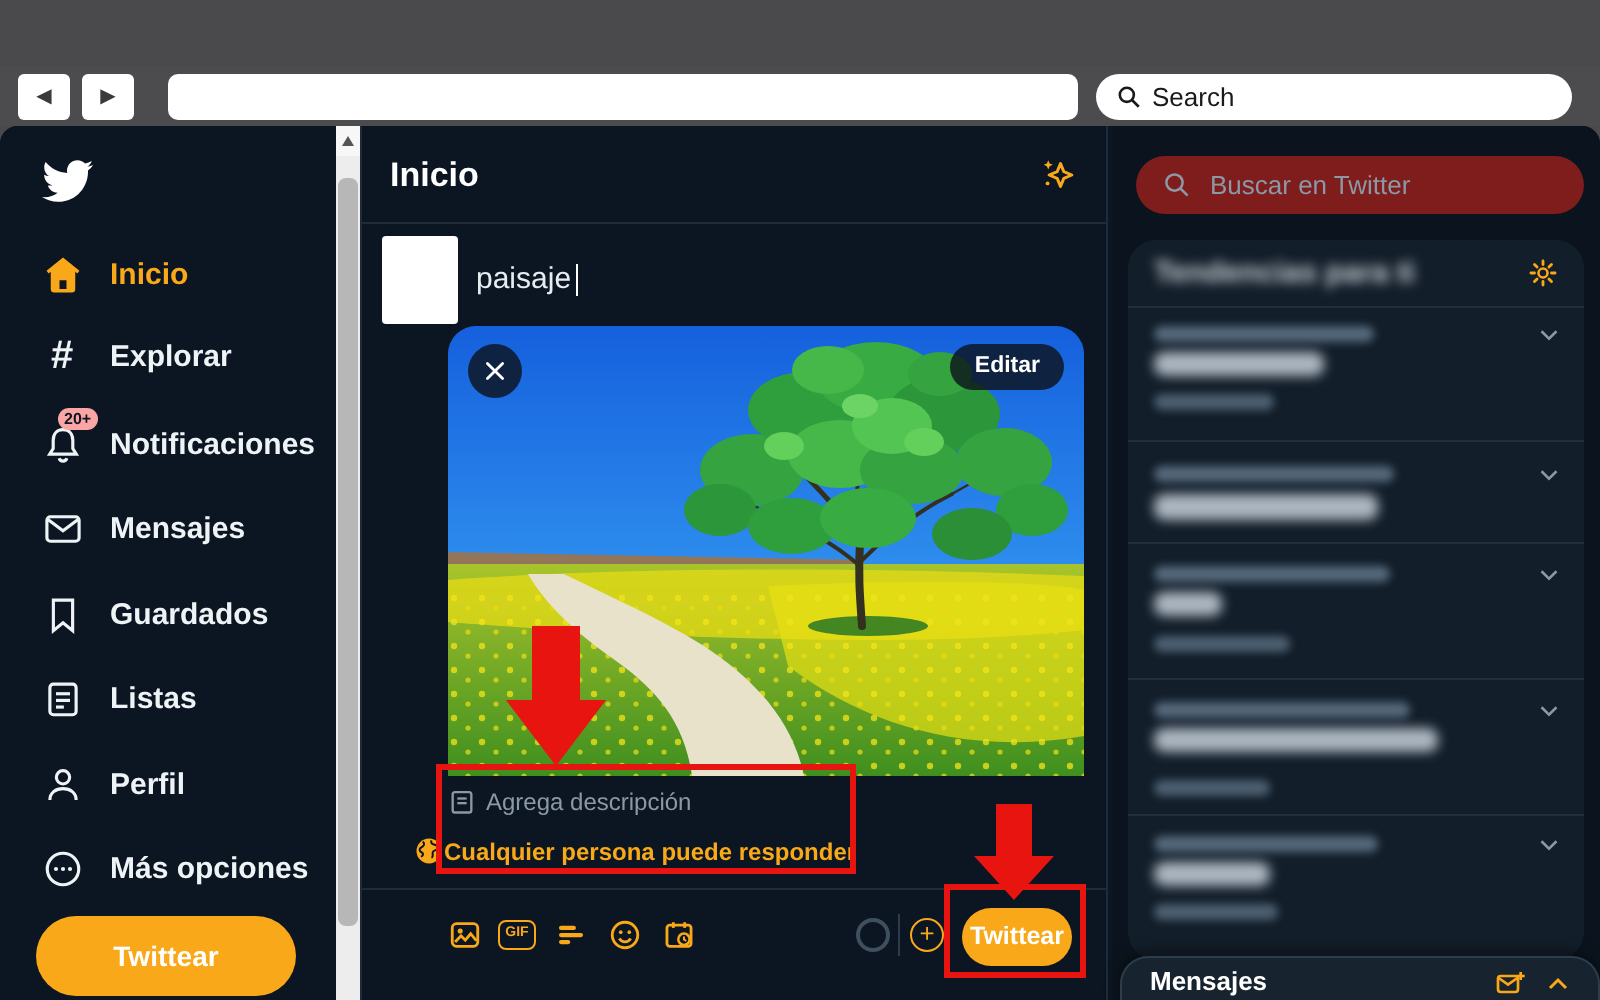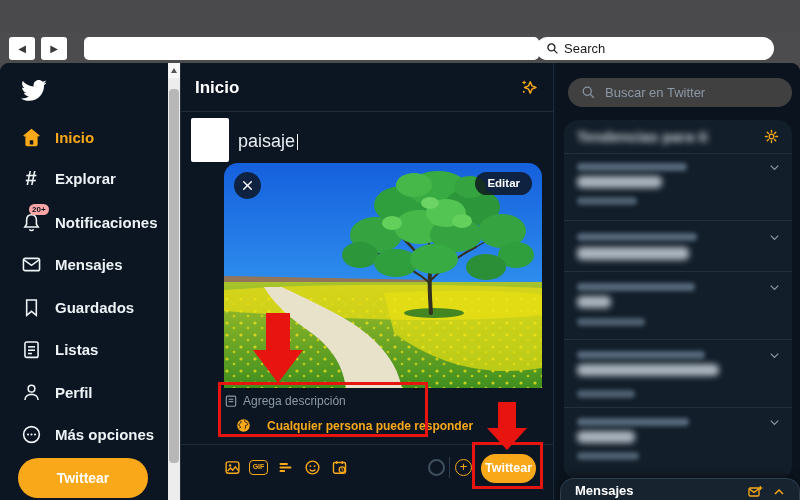--- a/index.html
+++ b/index.html
@@ -13,21 +13,21 @@
   .dot.orange { left:30px; background:#f6a93c; }
   .dot.green { left:52px; background:#2f9e4f; border:2px solid #267f41; }
   .brand-logo { position:absolute; left:69px; top:3px; width:27px; height:27px; }
   .brand-text { position:absolute; left:102px; top:0; height:33px; line-height:33px; font-size:17px; font-weight:bold; letter-spacing:.5px; }
   .brand-text .w { color:#f2f2f2; } .brand-text .g { color:#00c364; }
 
   .navbar { position:absolute; left:0; top:33px; width:800px; height:30px; background:#4c4c4e; }
   .navbtn { position:absolute; top:4px; width:26px; height:23px; background:#fff; border-radius:3px; color:#3a3a3a; font-size:10px; text-align:center; line-height:23px; }
   .navbtn.back { left:9px; } .navbtn.fwd { left:41px; }
   .addressbar { position:absolute; left:84px; top:4px; width:455px; height:23px; background:#fff; border-radius:5px; }
-  .searchbox { position:absolute; left:536px; top:4px; width:238px; height:23px; background:#fff; border-radius:12px; display:flex; align-items:center; padding-left:10px; gap:5px; color:#1a1a1a; font-size:13px; }
+  .searchbox { position:absolute; left:548px; top:4px; width:238px; height:23px; background:#fff; border-radius:12px; display:flex; align-items:center; padding-left:10px; gap:5px; color:#1a1a1a; font-size:13px; }
 
   
   .app { position:absolute; left:0; top:63px; width:800px; height:437px; background:#0c1622; border-radius:9px 9px 0 0; overflow:hidden; }
 
   
   .sidebar { position:absolute; left:0; top:0; width:168px; height:437px; background:#0c1622; }
   .bird { position:absolute; left:20px; top:14px; width:27px; height:27px; }
   .nav-item { position:absolute; left:0; width:168px; height:30px; display:flex; align-items:center; gap:13px; padding-left:20px; color:#eef3f6; font-weight:bold; font-size:15px; }
   .nav-item .nico { width:22px; height:22px; position:relative; flex:0 0 22px; display:flex; align-items:center; justify-content:center; }
   .nav-item.active { color:#f9a81a; }
@@ -40,43 +40,43 @@
   .sb-btn { position:absolute; left:0; top:0; width:12px; height:15px; background:#f7f7f7; display:flex; align-items:center; justify-content:center; }
   .sb-arrow { width:0; height:0; border-left:3.5px solid transparent; border-right:3.5px solid transparent; border-bottom:5px solid #555; }
   .sb-thumb { position:absolute; left:1px; top:26px; width:10px; height:374px; background:#b7b7b7; border-radius:4px; }
 
   
   .main { position:absolute; left:180px; top:0; width:374px; height:437px; background:#0c1622; border-left:1px solid #1e2b38; border-right:1px solid #1e2b38; }
   .main-header { position:absolute; left:0; top:0; width:100%; height:49px; border-bottom:1px solid #1e2b38; }
   .main-title { position:absolute; left:14px; top:0; line-height:49px; color:#fff; font-size:17px; font-weight:bold; }
   .sparkle { position:absolute; right:14px; top:14px; width:21px; height:21px; }
   .avatar { position:absolute; left:10px; top:55px; width:38px; height:44px; background:#fff; border-radius:2px; }
-  .compose-text { position:absolute; left:57px; top:68px; color:#e7ecf0; font-size:18px; }
+  .compose-text { position:absolute; left:57px; top:68px; color:#e7ecf0; font-size:15px; }
   .cursor { display:inline-block; width:1px; height:16px; background:#fff; vertical-align:middle; margin-left:2px; }
 
   .photo { position:absolute; left:43px; top:100px; width:318px; height:291px; border-radius:14px; overflow:hidden; }
   .photo svg.scene { display:block; }
   .photo-close { position:absolute; left:10px; top:9px; width:27px; height:27px; border-radius:50%; background:rgba(12,18,25,.8); display:flex; align-items:center; justify-content:center; }
   .photo-edit { position:absolute; right:10px; top:9px; height:23px; padding:0 12px; border-radius:12px; background:rgba(12,18,25,.8); color:#fff; font-size:11.5px; font-weight:bold; line-height:23px; }
 
   .opt-row { position:absolute; left:43px; top:331px; display:flex; gap:26px; }
   .opt { display:flex; align-items:center; gap:5px; color:#8b98a5; font-size:12px; }
-  .reply-row { position:absolute; left:55px; top:355px; display:flex; align-items:center; gap:16px; color:#f9a81a; font-size:12px; font-weight:bold; }
+  .reply-row { position:absolute; left:26px; top:355px; display:flex; align-items:center; gap:0; color:#f9a81a; font-size:12px; font-weight:bold; }
 
   .tb-divider { position:absolute; left:0; top:381px; width:100%; height:1px; background:#1e2b38; }
   .toolbar-icon { position:absolute; top:396px; width:17px; height:17px; }
   .gifbox { position:absolute; top:397px; left:68px; width:19px; height:15px; border:1.6px solid #f9a81a; border-radius:4px; color:#f9a81a; font-size:7px; font-weight:bold; text-align:center; line-height:12px; }
   .char-ring { position:absolute; left:247px; top:396px; width:17px; height:17px; border:2px solid #3e4f5e; border-radius:50%; }
   .tb-vline { position:absolute; left:268px; top:394px; width:1px; height:21px; background:#2c3c4b; }
   .plus-btn { position:absolute; left:274px; top:396px; width:17px; height:17px; border:1.6px solid #f9a81a; border-radius:50%; color:#f9a81a; font-size:13px; line-height:13px; text-align:center; }
   .tweet-btn-main { position:absolute; left:300px; top:391px; width:55px; height:29px; background:#f9a81a; border-radius:15px; color:#fff; font-weight:bold; font-size:12.5px; text-align:center; line-height:29px; }
 
   
   .rightbar { position:absolute; left:556px; top:0; width:244px; height:437px; background:#0b141e; }
-  .tw-search { position:absolute; left:12px; top:15px; width:224px; height:29px; background:#404040; border-radius:15px; display:flex; align-items:center; gap:9px; padding-left:13px; color:#8b98a5; font-size:13px; }
+  .tw-search { position:absolute; left:12px; top:15px; width:224px; height:29px; background:#7f1d1d; border-radius:15px; display:flex; align-items:center; gap:9px; padding-left:13px; color:#8b98a5; font-size:13px; }
   .trends { position:absolute; left:8px; top:57px; width:228px; height:360px; background:#121e2a; border-radius:14px; }
   .trends-title { position:absolute; left:13px; top:8px; color:#e9eef2; font-weight:bold; font-size:15px; filter:blur(3px); opacity:.85; }
   .gear { position:absolute; right:12px; top:8px; width:17px; height:17px; }
   .t-sep { position:absolute; left:0; width:228px; height:1px; background:#22303d; }
   .bar { position:absolute; left:13px; border-radius:5px; }
   .bar.cat { height:8px; background:#55687a; filter:blur(2px); }
   .bar.name { height:12px; background:#c7d1da; filter:blur(3px); opacity:.85; }
   .bar.count { height:8px; background:#4d5f70; filter:blur(2px); }
   .chev { position:absolute; right:10px; width:15px; height:15px; }
   .msgbar { position:absolute; left:4px; top:415px; width:240px; height:24px; background:#17242f; border:1px solid #2c3d4e; border-bottom:none; border-radius:14px 14px 0 0; box-shadow:0 -2px 8px rgba(0,0,0,.45); }

